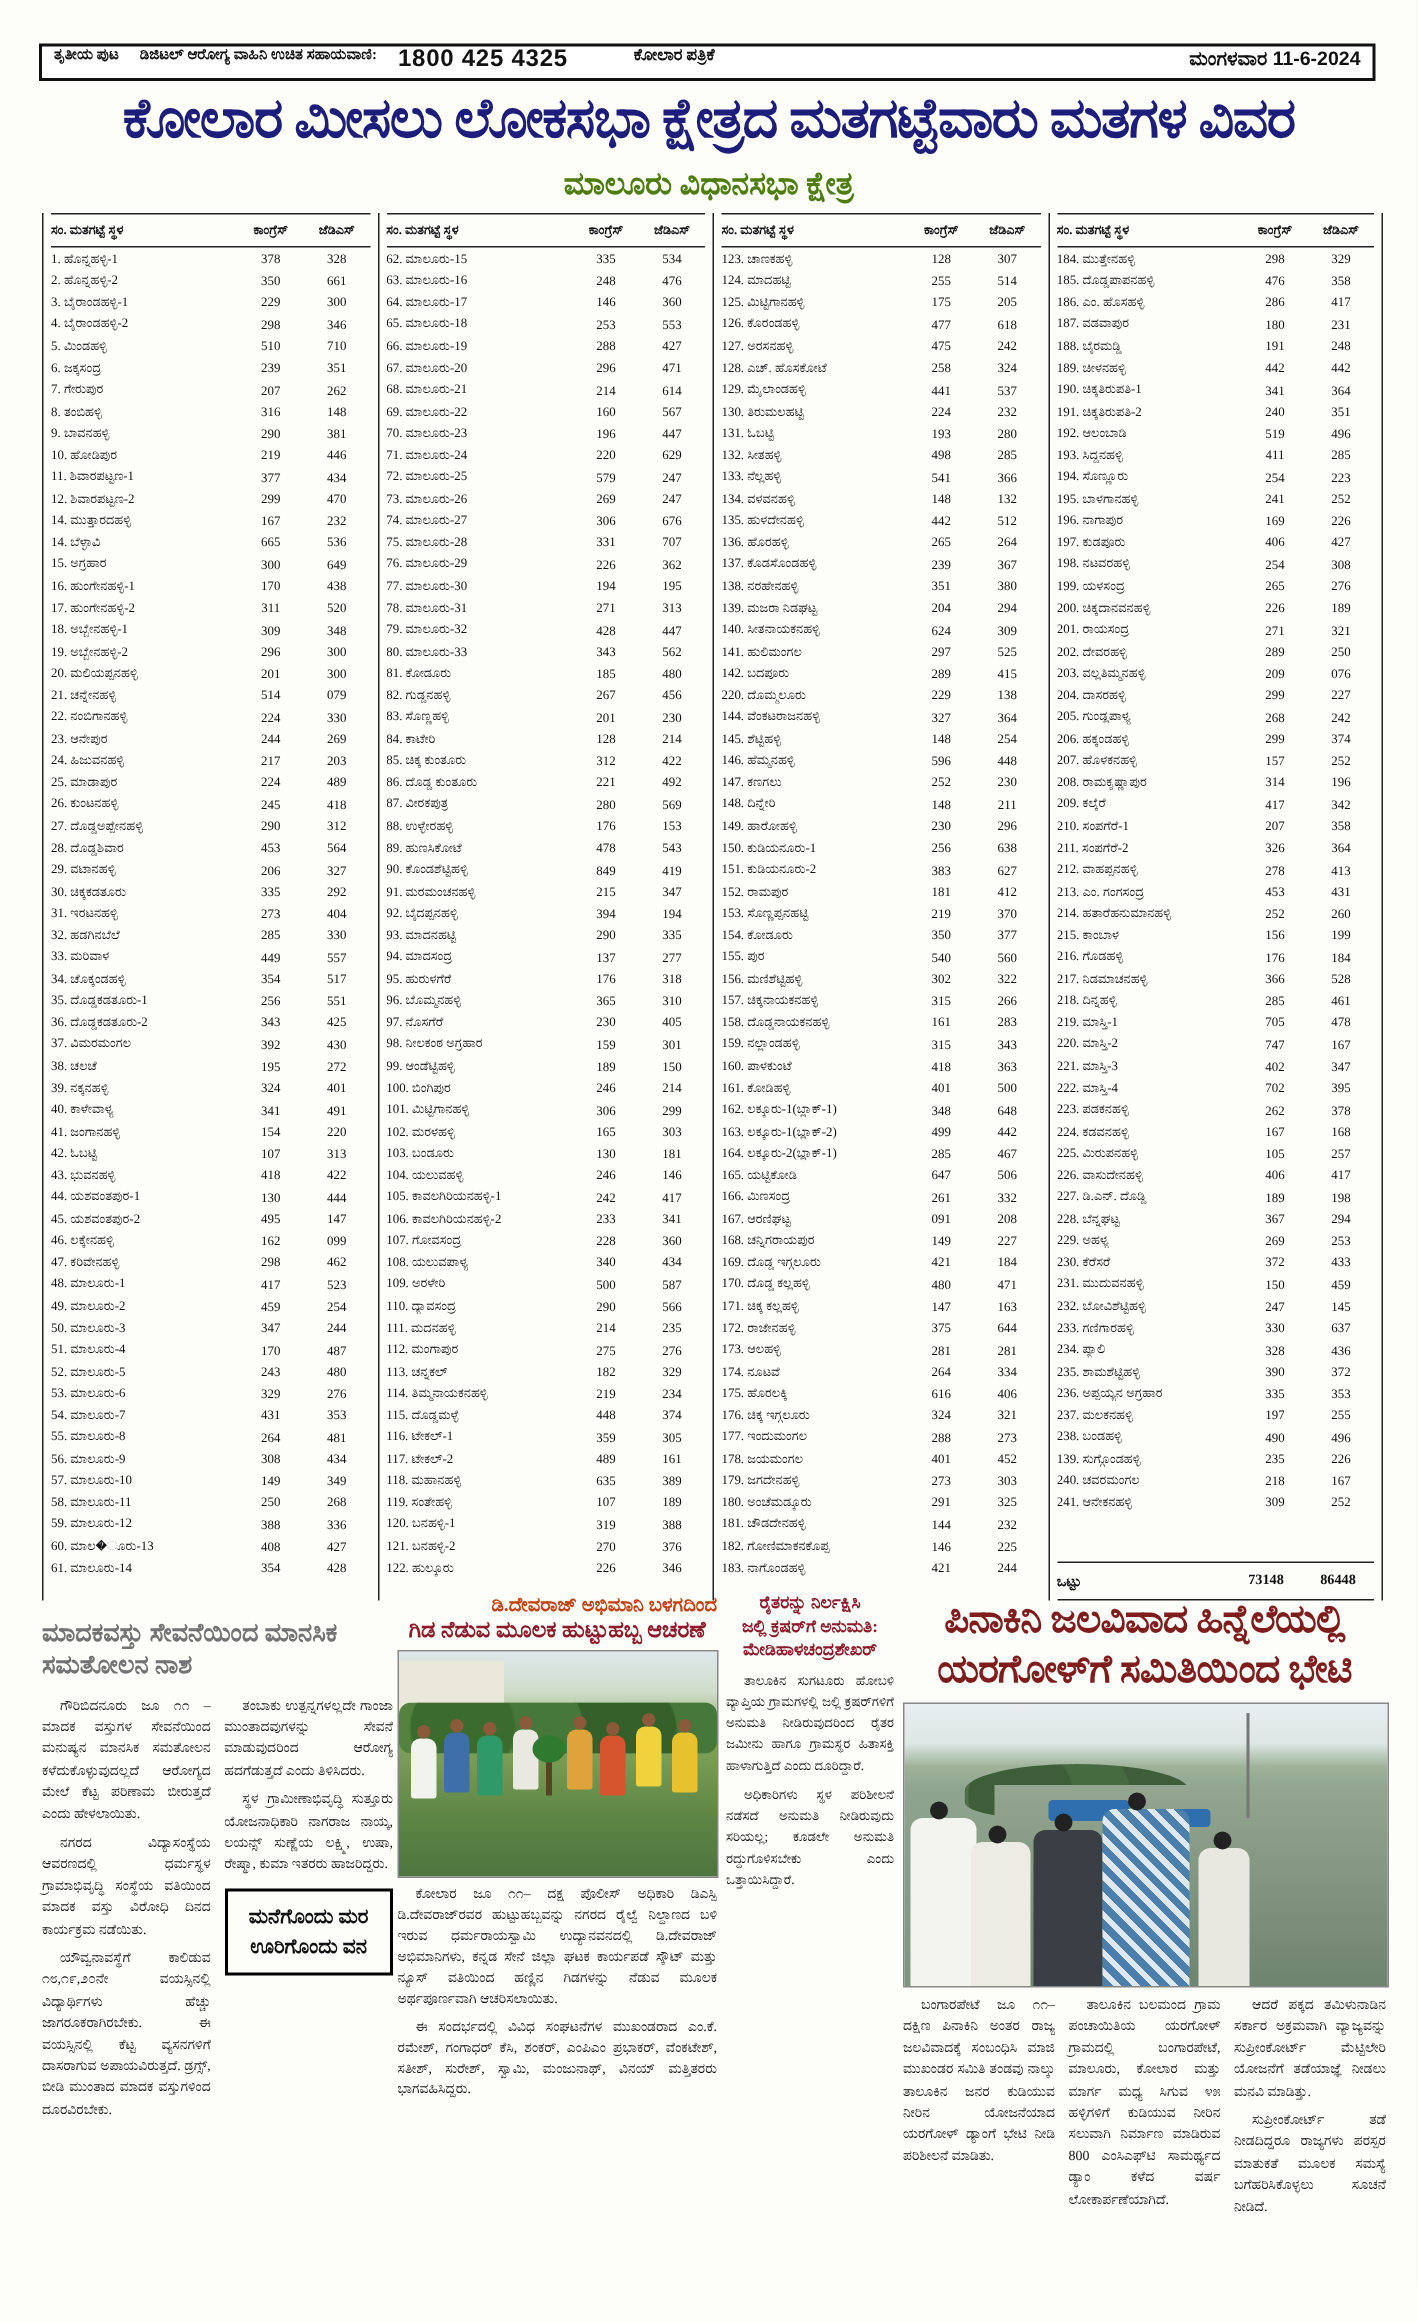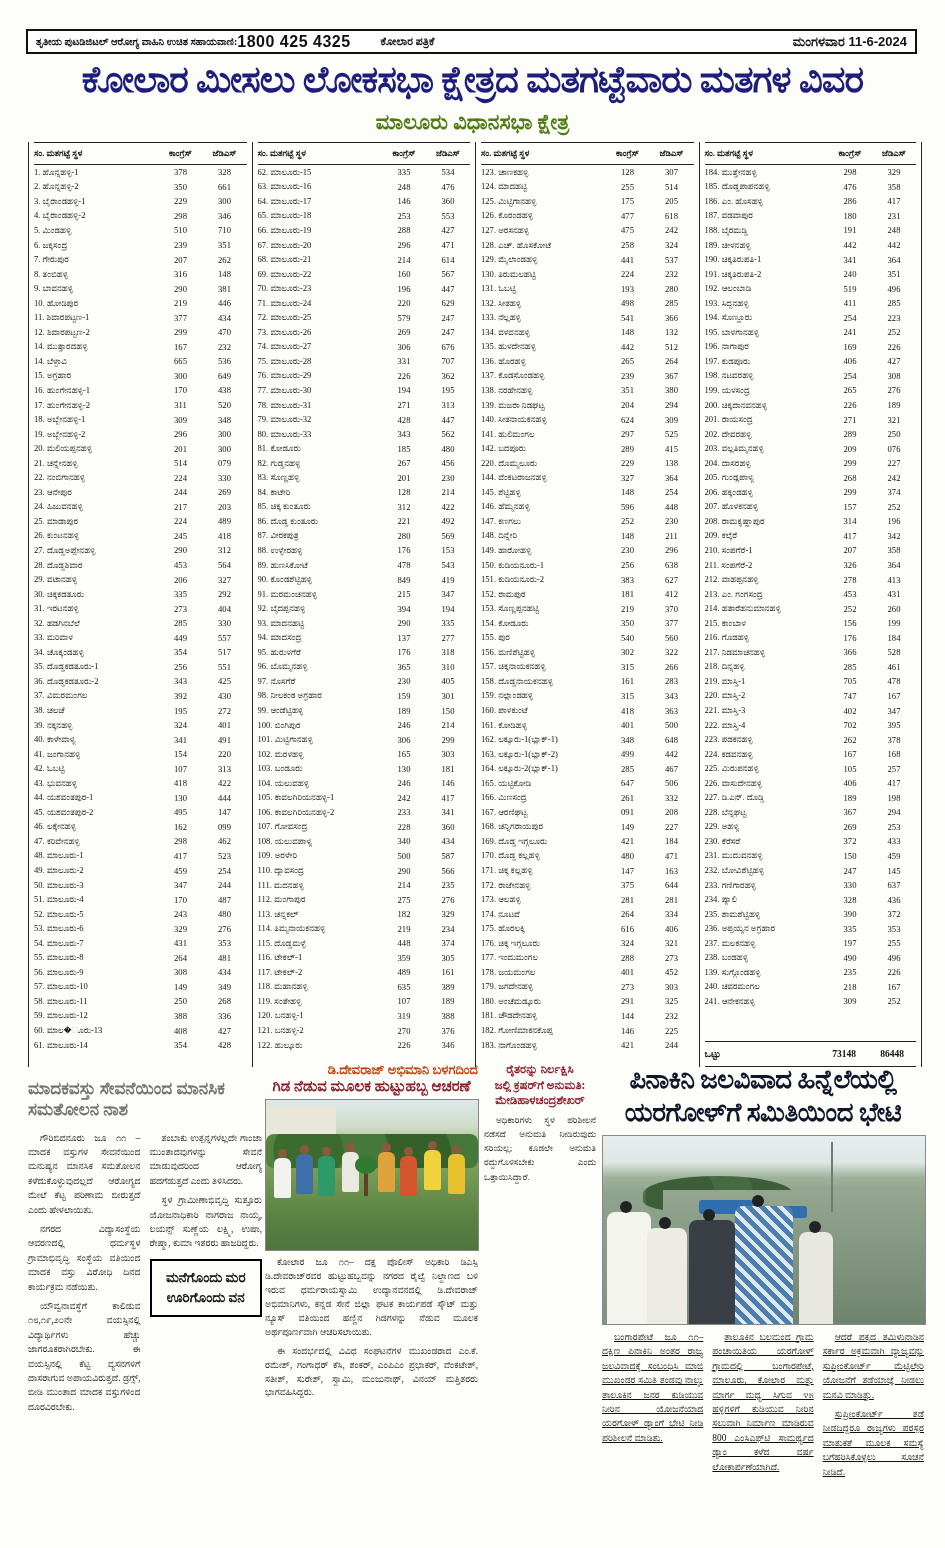--- a/index.html
+++ b/index.html
@@ -5,21 +5,21 @@
   html,body{margin:0;padding:0;background:#e8e8e4;}
   .page{
     position:relative;width:945px;height:1548px;margin:0 auto;
     background:#fdfdfa;color:#111;
     font-family:"Liberation Serif","DejaVu Sans",serif;
     overflow:hidden;
   }
   
   .masthead{
     position:absolute;left:26px;top:29px;width:891px;height:25px;
-    border:2px solid #111;display:flex;align-items:center;
+    border:2px solid #111;display:flex;gap:14px;
     padding:0 8px;box-sizing:border-box;background:#fff;
   }
   .masthead .pg{font-size:10px;font-weight:bold;}
   .masthead .helpline{font-size:10px;font-weight:bold;white-space:nowrap;}
   .masthead .helpnum{font-size:16px;font-weight:bold;letter-spacing:.5px;font-family:"Liberation Sans",sans-serif;}
   .masthead .paper{font-size:11px;font-weight:bold;margin-left:30px;}
   .masthead .date{margin-left:auto;font-size:13px;font-weight:bold;font-family:"Liberation Sans",sans-serif;}
   
   .main-headline{
     position:absolute;left:14px;top:60px;width:917px;text-align:center;
@@ -74,23 +74,23 @@
     font-size:13.5px;font-weight:bold;text-align:center;line-height:1.5;
   }
   .art-mid{position:absolute;left:265px;top:1062px;width:213px;}
   .art-mid .hl1{font-size:13px;font-weight:bold;color:#c2410c;text-align:right;}
   .art-mid .hl2{font-size:15px;font-weight:bold;color:#8c1a28;text-align:center;margin-bottom:4px;}
   .art-mid .body{font-size:9.3px;line-height:1.5;margin-top:5px;}
   .art-crusher{position:absolute;left:484px;top:1062px;width:112px;}
   .art-crusher .hl{font-size:11.5px;font-weight:bold;color:#8c1a28;text-align:center;line-height:1.35;margin-bottom:4px;}
   .art-crusher .body{font-size:8.9px;line-height:1.6;}
   .art-right{position:absolute;left:602px;top:1064px;width:322px;}
-  .art-right .hl{font-size:26px;font-weight:bold;color:#0f172a;text-align:center;line-height:1.25;letter-spacing:-0.5px;margin-bottom:6px;}
+  .art-right .hl{font-size:26px;font-weight:bold;color:#7f1d1d;text-align:center;line-height:1.25;letter-spacing:-0.5px;margin-bottom:6px;}
   .art-right .cols{display:flex;gap:9px;font-size:9.3px;line-height:1.55;margin-top:5px;}
-  .art-right .col{flex:1;text-decoration:underline;}
+  .art-right .col{flex:1;}
   
   .photo{position:relative;overflow:hidden;border:1px solid #888;}
   .photo-mid{width:212px;height:150px;background:linear-gradient(#dfe8ec 0%,#cfdcc8 18%,#7fa35a 40%,#5c8444 75%,#4f7540 100%);}
   .photo-mid .wall{position:absolute;left:0;top:6px;width:70px;height:46px;background:#e9e6da;}
   .photo-mid .hedge{position:absolute;left:0;top:34px;width:212px;height:34px;background:radial-gradient(circle at 20% 50%,#3c6b2e 20%,transparent 21%),radial-gradient(circle at 45% 40%,#46783a 22%,transparent 23%),radial-gradient(circle at 70% 55%,#35602a 24%,transparent 25%),radial-gradient(circle at 90% 45%,#46783a 22%,transparent 23%),#54823f;border-radius:8px;}
   .person{position:absolute;width:17px;height:40px;border-radius:6px 6px 2px 2px;}
   .person:before{content:"";position:absolute;left:4px;top:-9px;width:9px;height:9px;border-radius:50%;background:#8a5a3a;}
   .sapling{position:absolute;left:98px;top:70px;width:4px;height:26px;background:#5a4226;}
   .sapling:before{content:"";position:absolute;left:-9px;top:-14px;width:22px;height:18px;border-radius:50%;background:#2f7a2f;}
   .photo-right{width:322px;height:188px;background:linear-gradient(#e8eef0 0%,#dde7e4 14%,#9fb39a 22%,#8fa48f 30%,#7f957f 100%);}
@@ -1398,20 +1398,21 @@
       </div>
   </div>
 
   <div class="article art-crusher">
     <div class="hl">
       <span>ರೈತರನ್ನು ನಿರ್ಲಕ್ಷಿಸಿ</span><br>
       <span>ಜಲ್ಲಿ ಕ್ರಷರ್‌ಗೆ ಅನುಮತಿ:</span><br>
       <span>ಮೇಡಿಹಾಳಚಂದ್ರಶೇಖರ್</span>
     </div>
     <div class="body">
+        <p>ತಾಲೂಕಿನ ಸುಗಟೂರು ಹೋಬಳಿ ವ್ಯಾಪ್ತಿಯ ಗ್ರಾಮಗಳಲ್ಲಿ ಜಲ್ಲಿ ಕ್ರಷರ್‌ಗಳಿಗೆ ಅನುಮತಿ ನೀಡಿರುವುದರಿಂದ ರೈತರ ಜಮೀನು ಹಾಗೂ ಗ್ರಾಮಸ್ಥರ ಹಿತಾಸಕ್ತಿ ಹಾಳಾಗುತ್ತಿದೆ ಎಂದು ದೂರಿದ್ದಾರೆ.</p>
         <p>ಅಧಿಕಾರಿಗಳು ಸ್ಥಳ ಪರಿಶೀಲನೆ ನಡೆಸದೆ ಅನುಮತಿ ನೀಡಿರುವುದು ಸರಿಯಲ್ಲ; ಕೂಡಲೇ ಅನುಮತಿ ರದ್ದುಗೊಳಿಸಬೇಕು ಎಂದು ಒತ್ತಾಯಿಸಿದ್ದಾರೆ.</p>
       </div>
   </div>
 
   <div class="article art-right">
     <div class="hl">
       <span>ಪಿನಾಕಿನಿ ಜಲವಿವಾದ ಹಿನ್ನೆಲೆಯಲ್ಲಿ</span><br>
       <span>ಯರಗೋಳ್‌ಗೆ ಸಮಿತಿಯಿಂದ ಭೇಟಿ</span>
     </div>
     <div class="photo photo-right">

